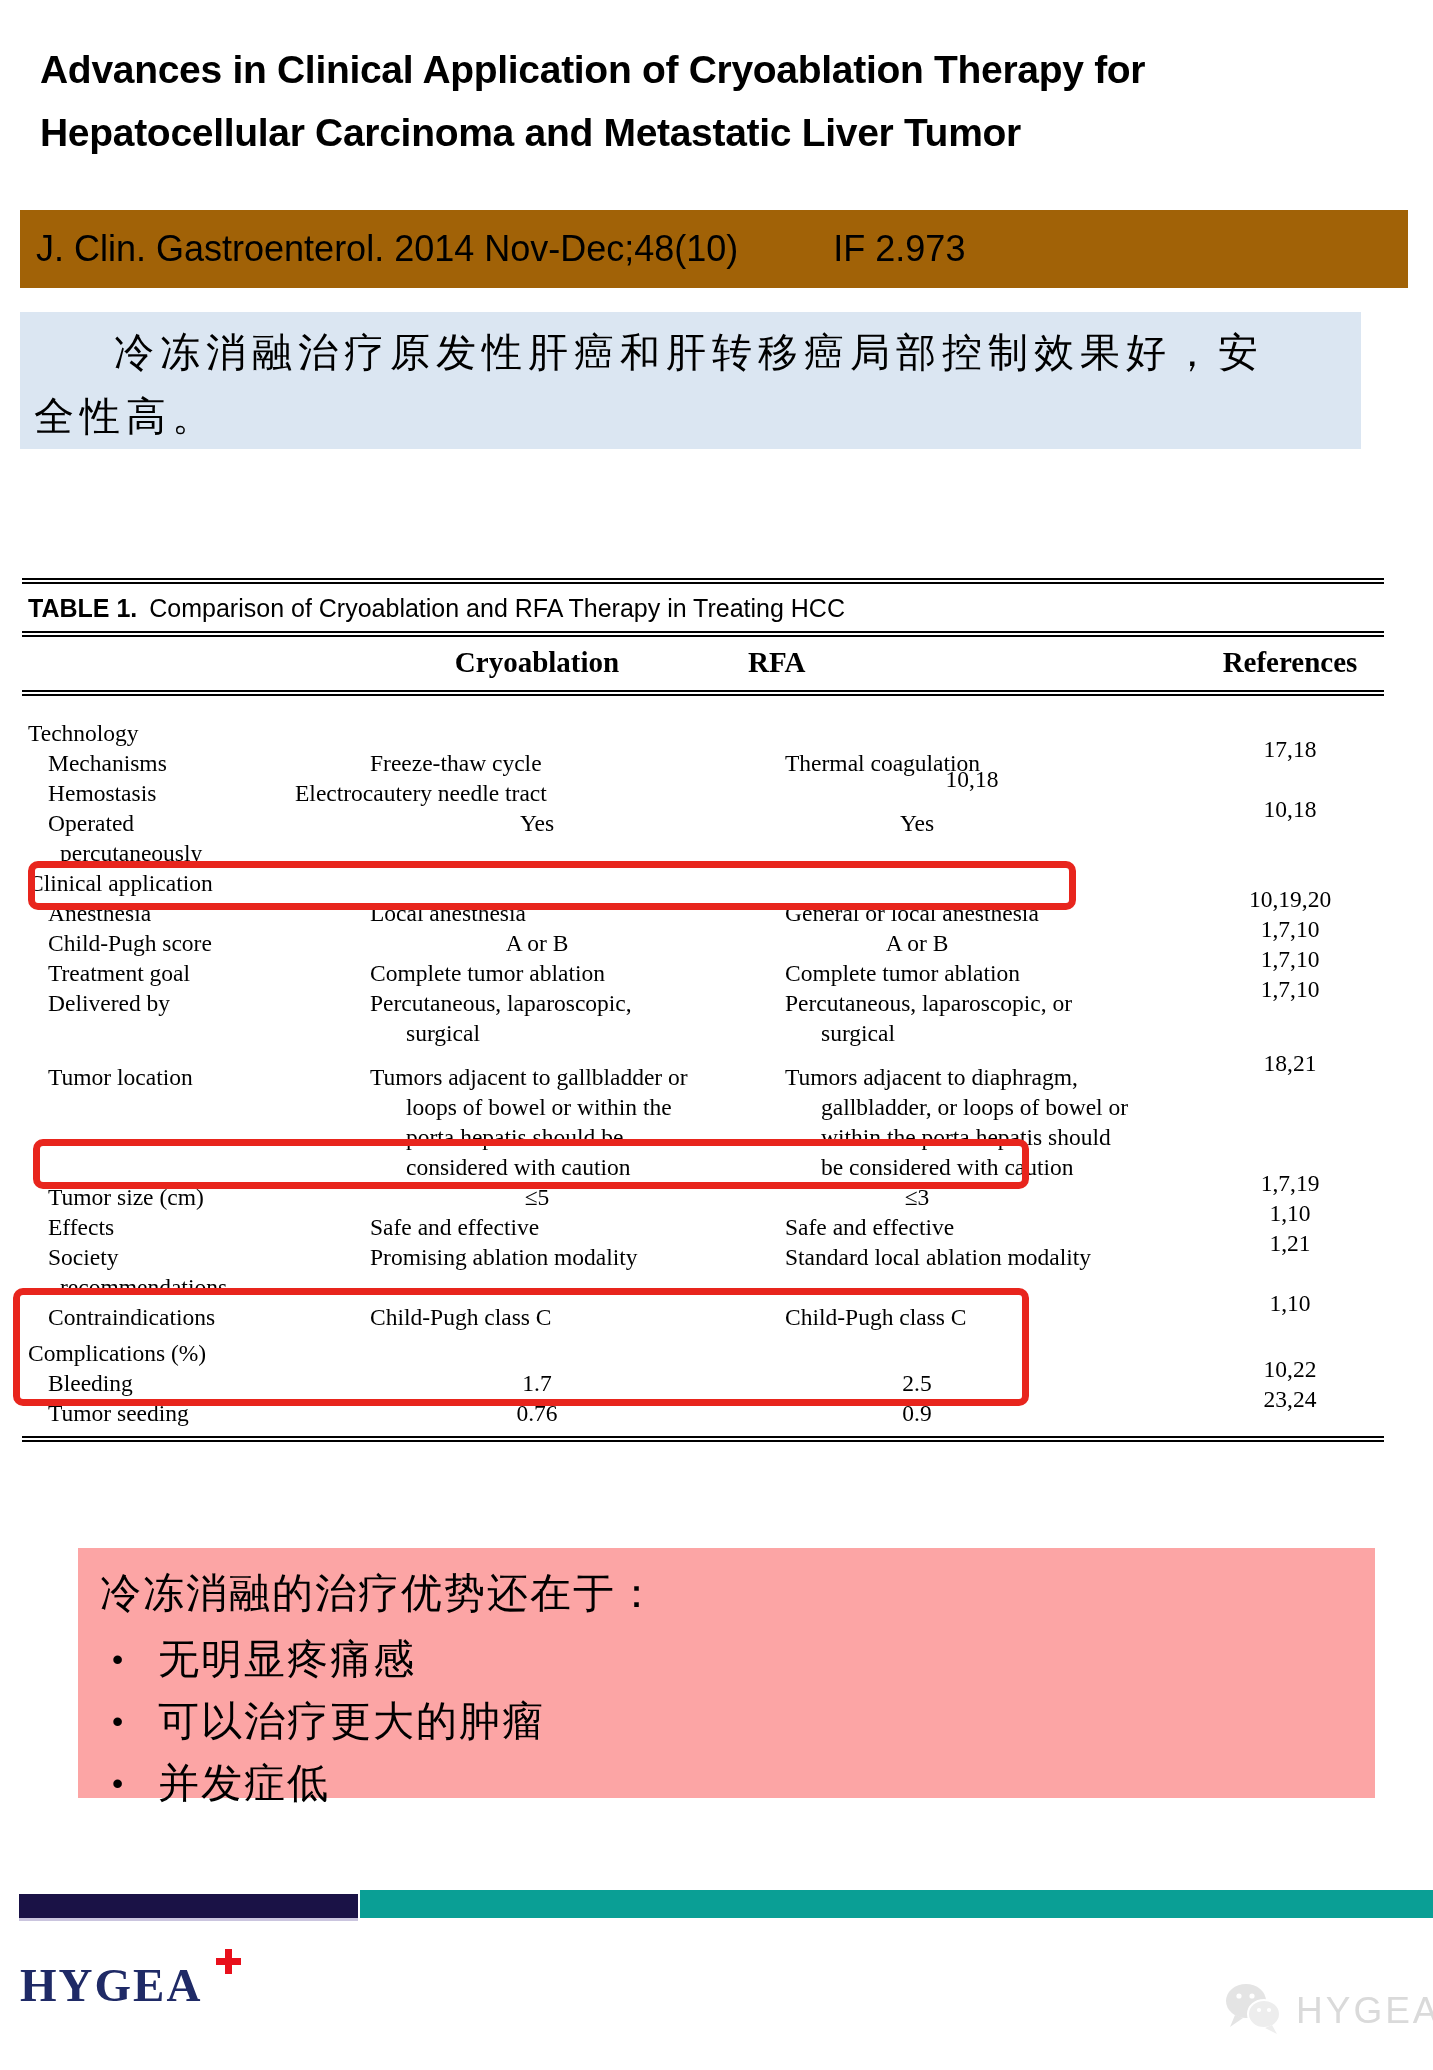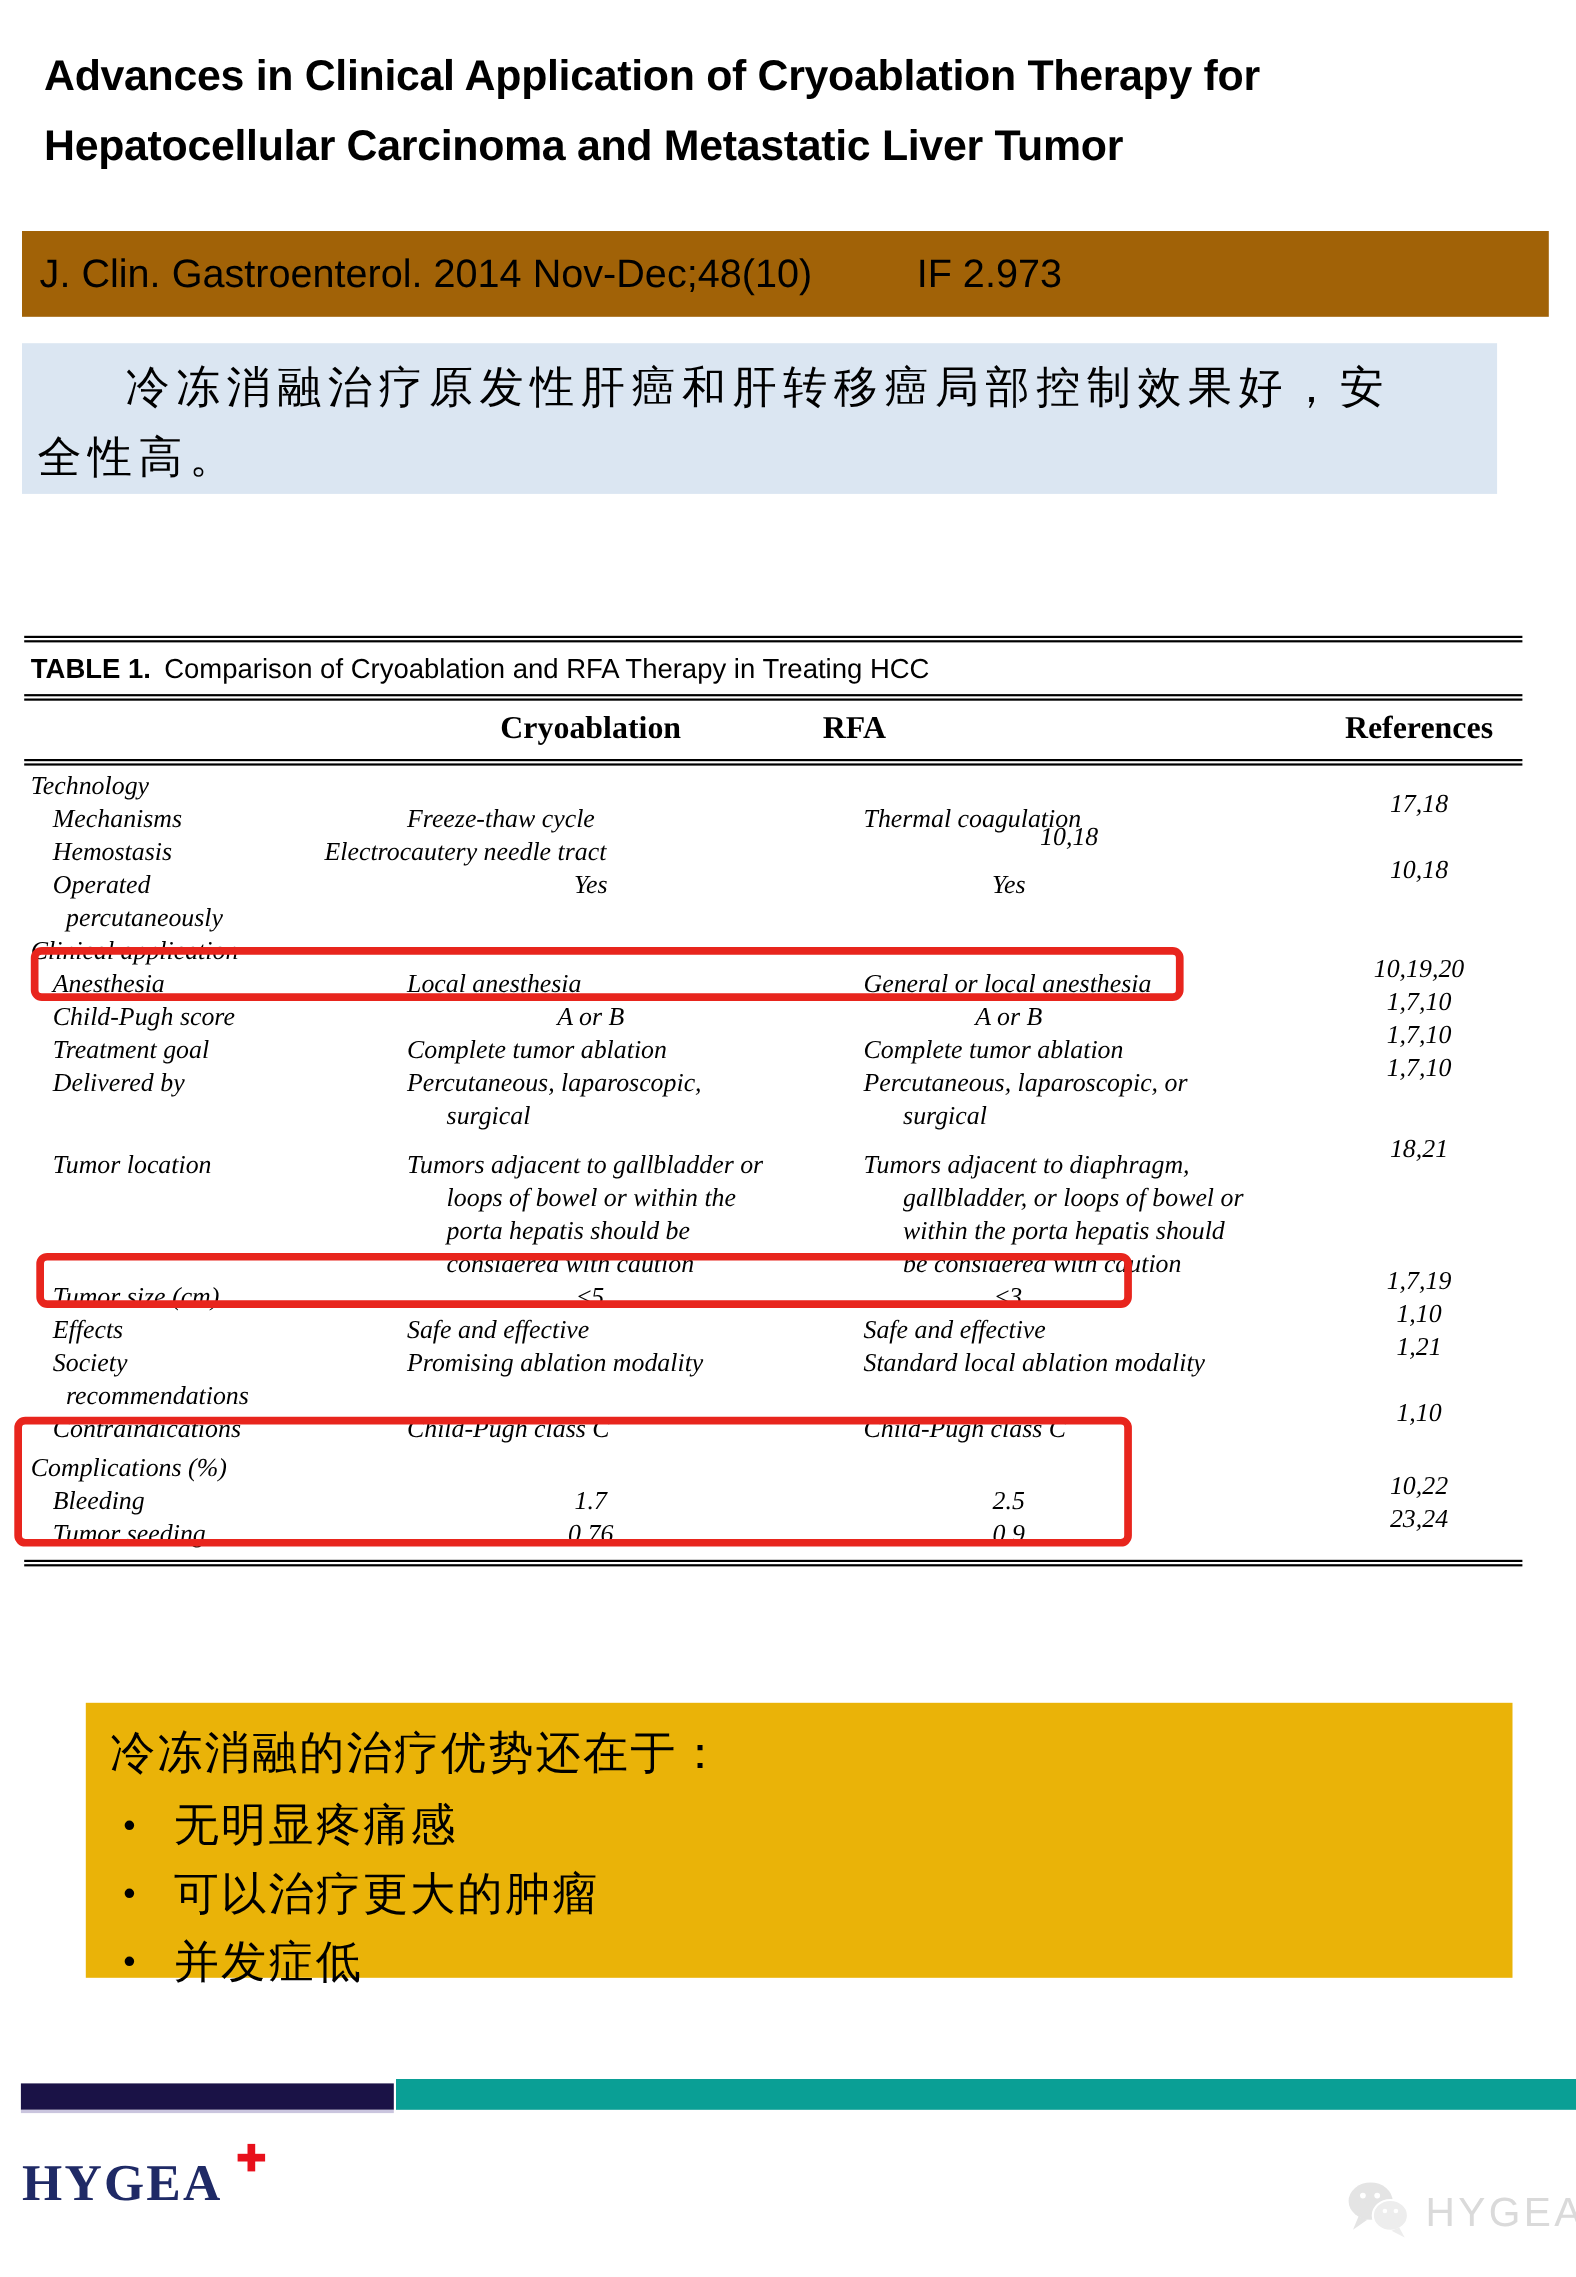--- a/index.html
+++ b/index.html
@@ -24,40 +24,40 @@
   .tbl{position:absolute;left:22px;top:578px;width:1362px;
     font-family:"Liberation Serif",serif;color:#000;}
   .cap{border-top:6px double #000;border-bottom:6px double #000;
     padding:10px 0 8px 6px;font-family:"Liberation Sans",sans-serif;font-size:25px;}
   .cap b{font-weight:bold;margin-right:12px;}
   .grid4{display:grid;grid-template-columns:236px 490px 422px 214px;}
   .thead{border-bottom:6px double #000;padding:9px 0 11px;font-weight:bold;font-size:29px;}
   .thead .h2{text-align:center;padding-left:68px;}
   .thead .h3{text-align:left;padding-right:84px;}
   .thead .h4{text-align:center;padding-left:26px;}
-  .tbody{padding:4px 0 8px;border-bottom:6px double #000;font-style:italic;}
+  .tbody{padding:22px 0 8px;border-bottom:6px double #000;}
   .row{line-height:30px;font-size:23.5px;}
   .row:nth-child(10){margin-top:14px;}
   .row:nth-child(15){margin-top:6px;gap:32px;}
   .c{white-space:pre-line;}
   .c1.sec{padding-left:6px;}
   .c1.item{padding-left:38px;text-indent:-12px;}
   .c2.val{text-align:center;padding-left:68px;}
   .c3.val{text-align:center;padding-right:84px;}
   .c2.txt{padding-left:148px;text-indent:-36px;}
   .c3.txt{padding-left:73px;text-indent:-36px;}
   .c4{text-align:center;padding-left:26px;}
   .c4 .ref{display:inline-block;transform:translateY(-14px);}
   
   .rbox{position:absolute;border:7px solid #e8251d;border-radius:10px;box-sizing:border-box;background:transparent;}
   .rb1{left:28px;top:861px;width:1048px;height:49px;}
   .rb2{left:33px;top:1139px;width:996px;height:50px;}
   .rb3{left:13px;top:1288px;width:1016px;height:118px;}
   
-  .adv{position:absolute;left:78px;top:1548px;width:1297px;height:250px;background:#eab308;font-size:41px;}
+  .adv{position:absolute;left:78px;top:1548px;width:1297px;height:250px;background:#fca5a5;font-size:41px;}
   .adv .hd{margin:18px 0 4px 22px;letter-spacing:2px;}
   .adv .bl{display:flex;margin:15px 0 0 34px;line-height:47px;letter-spacing:2px;}
   .adv .dot{width:46px;font-size:32px;}
   
   .bar-teal{position:absolute;left:360px;top:1890px;width:1073px;height:28px;background:#0a9f95;}
   .bar-navy{position:absolute;left:19px;top:1894px;width:339px;height:24px;background:#1a1246;}
   .bar-lav{position:absolute;left:19px;top:1918px;width:339px;height:3px;background:#cac5de;}
   .logo{position:absolute;left:20px;top:1958px;font-family:"Liberation Serif",serif;
     font-weight:bold;font-size:47px;color:#1f2a66;letter-spacing:2px;}
   .logo-cross{position:absolute;left:216px;top:1949px;width:25px;height:25px;}

